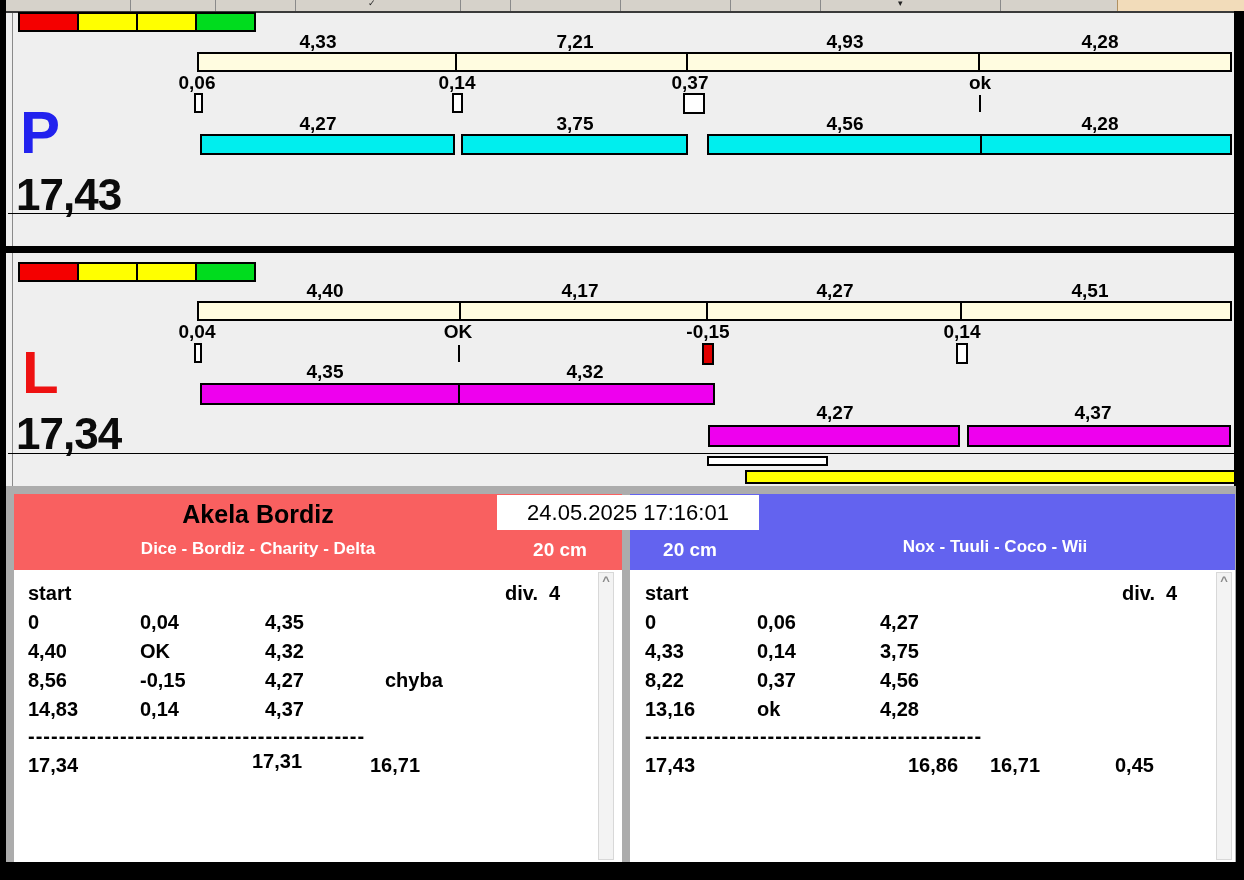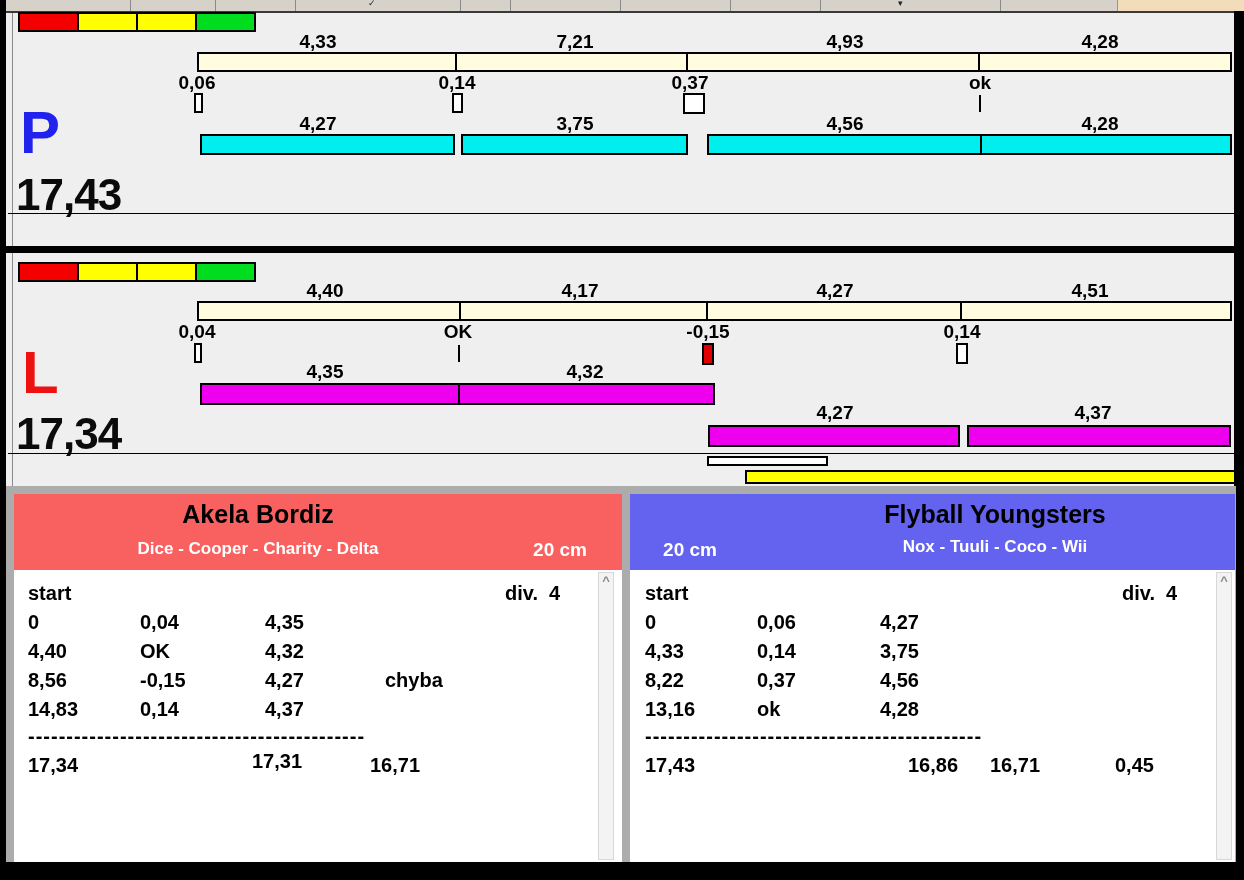--- a/index.html
+++ b/index.html
@@ -154,32 +154,32 @@
 
   <div class="hline" style="left:8px;top:453px;width:1226px;height:1px"></div>
 
   <div class="bar" style="left:707px;top:456px;width:121px;height:10px;background:#FFFFFF"></div>
   <div class="bar" style="left:745px;top:470px;width:491px;height:14px;background:#FFFF00"></div>
 
   <div class="abs" style="left:6px;top:486px;width:1230px;height:378px;background:#ACACAC"></div>
 
   <div class="abs" style="left:14px;top:494px;width:608px;height:76px;background:#F96060">
     <span class="panel-header-text team-name" style="left:244px;top:8px">Akela Bordiz</span>
-    <span class="panel-header-text team-dogs" style="left:244px;top:46px">Dice - Cooper - Charity - Delta</span>
+    <span class="panel-header-text team-dogs" style="left:244px;top:46px">Dice - Bordiz - Charity - Delta</span>
     <span class="panel-header-text jump-height" style="left:546px;top:46px">20 cm</span>
   </div>
   <div class="abs" style="left:14px;top:570px;width:608px;height:292px;background:#FFFFFF"></div>
 
   <div class="abs" style="left:630px;top:494px;width:605px;height:76px;background:#6363EF">
-    <span class="panel-header-text team-name" style="left:365px;top:8px">Flyball Youngsters</span>
     <span class="panel-header-text team-dogs" style="left:365px;top:44px">Nox - Tuuli - Coco - Wii</span>
     <span class="panel-header-text jump-height" style="left:60px;top:46px">20 cm</span>
   </div>
   <div class="abs" style="left:630px;top:570px;width:605px;height:292px;background:#FFFFFF"></div>
 
+  <div class="datebox" style="left:497px;top:495px;width:262px;height:35px;line-height:35px">24.05.2025 17:16:01</div>
 
   <span class="cell" style="left:28px;top:583px">start</span>
   <span class="cell" style="left:505px;top:583px">div.  4</span>
 
   <span class="cell" style="left:28px;top:612px">0</span>
   <span class="cell" style="left:140px;top:612px">0,04</span>
   <span class="cell" style="left:265px;top:612px">4,35</span>
 
   <span class="cell" style="left:28px;top:641px">4,40</span>
   <span class="cell" style="left:140px;top:641px">OK</span>

